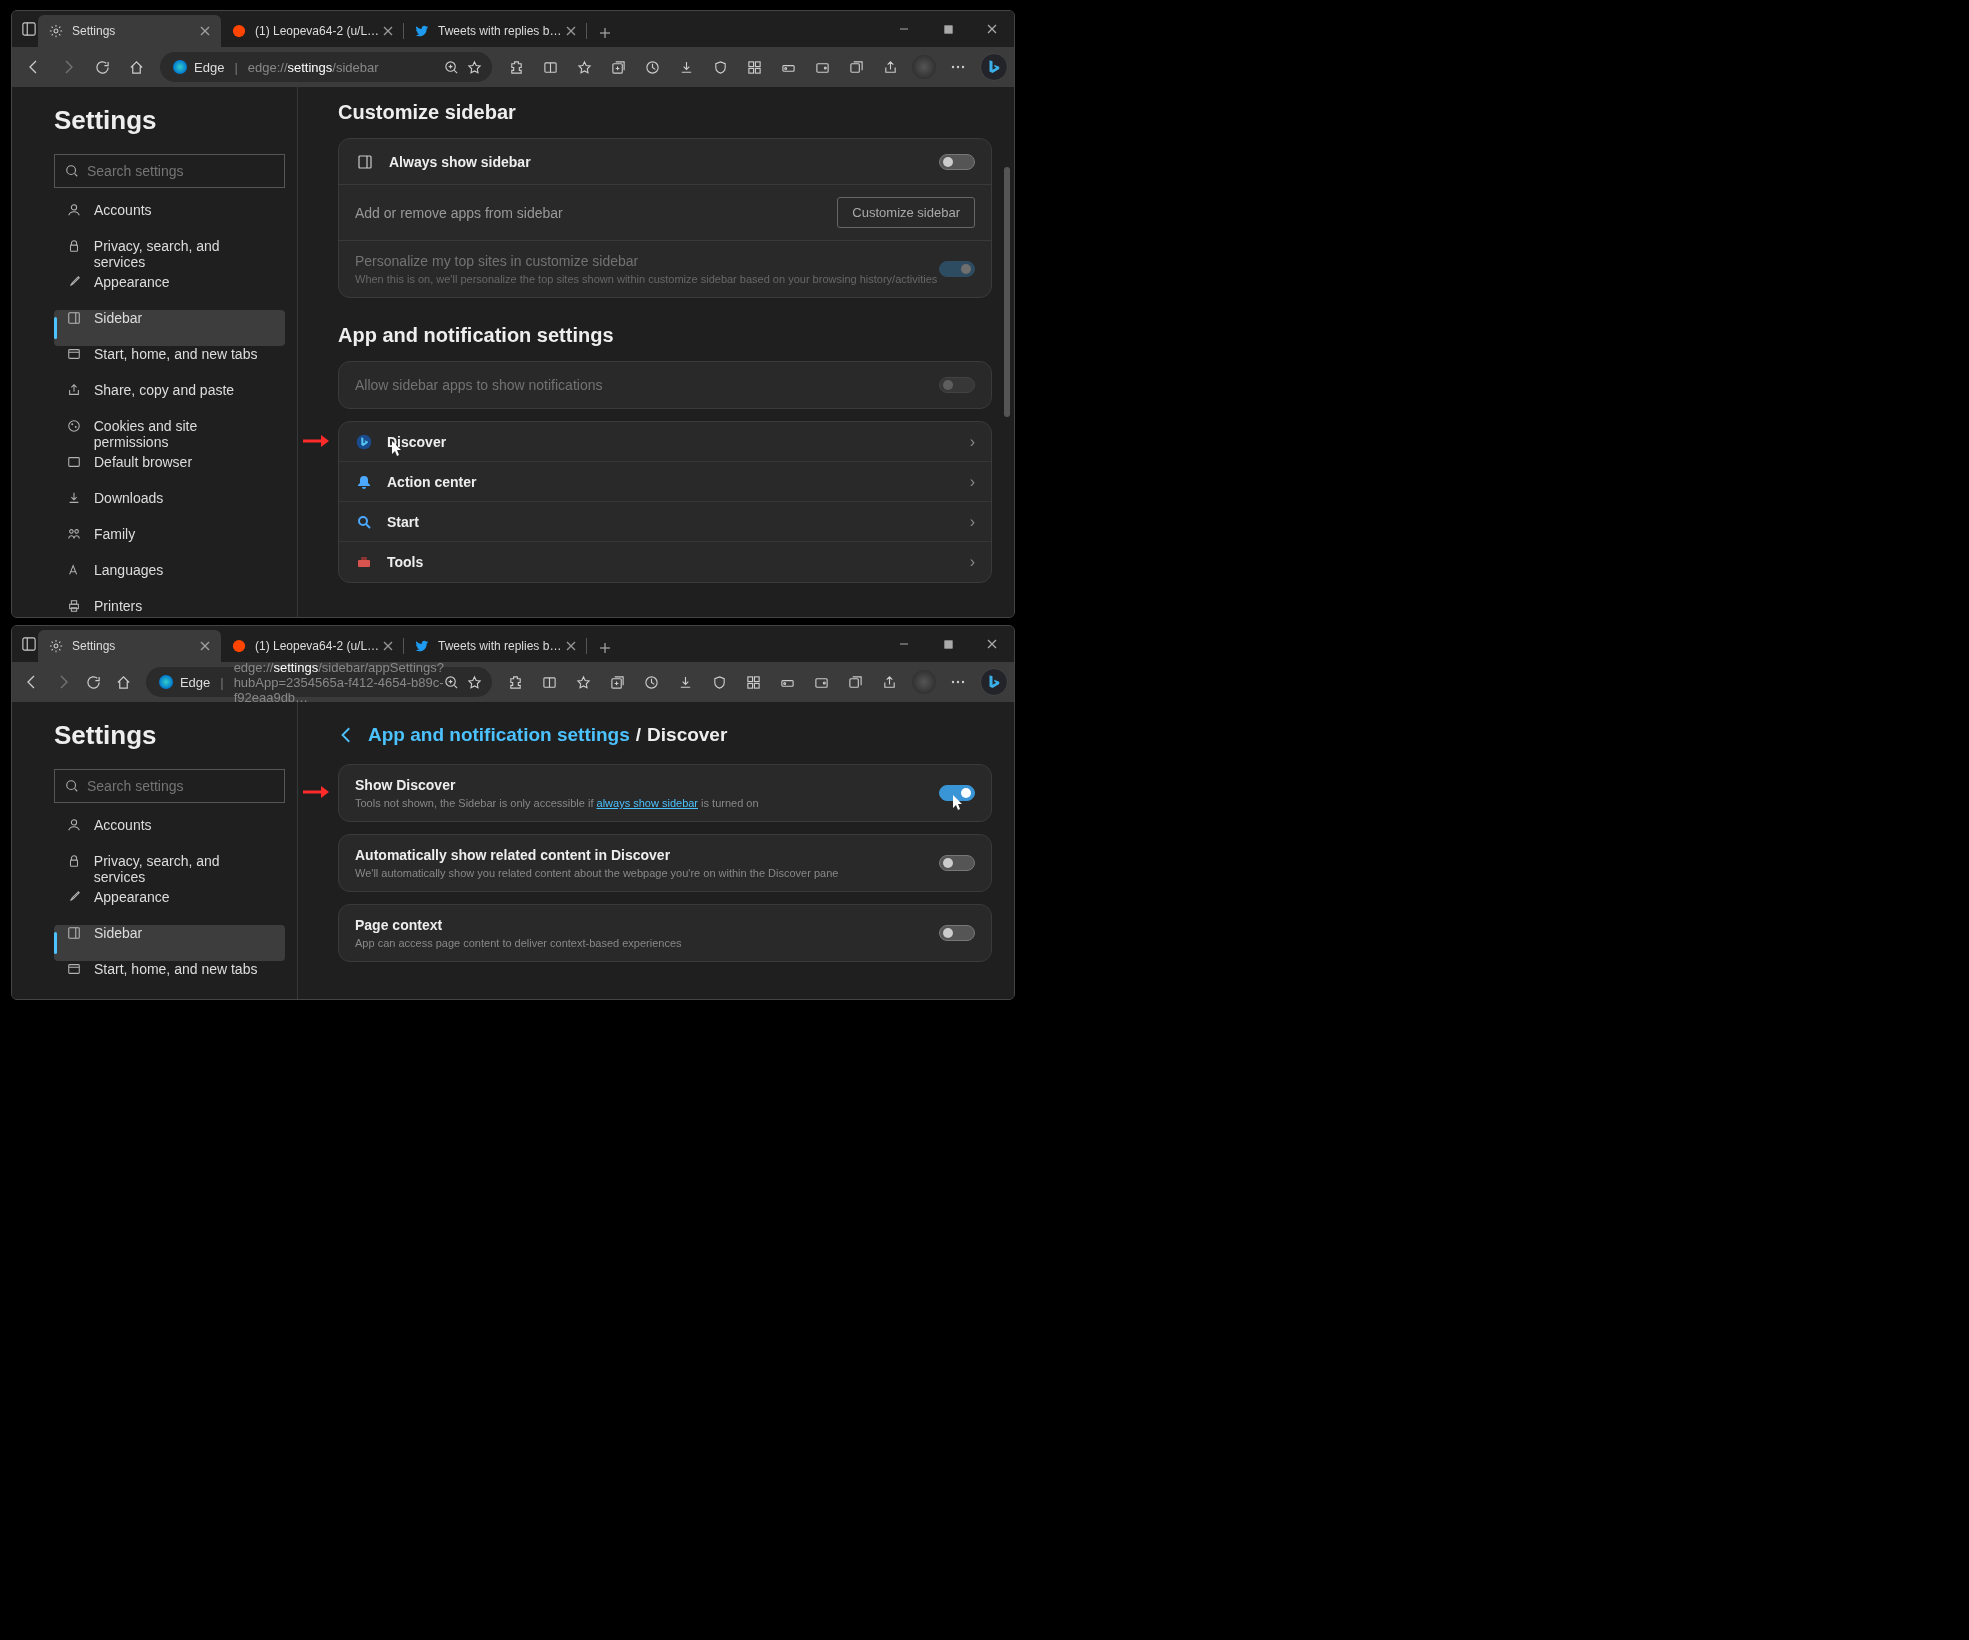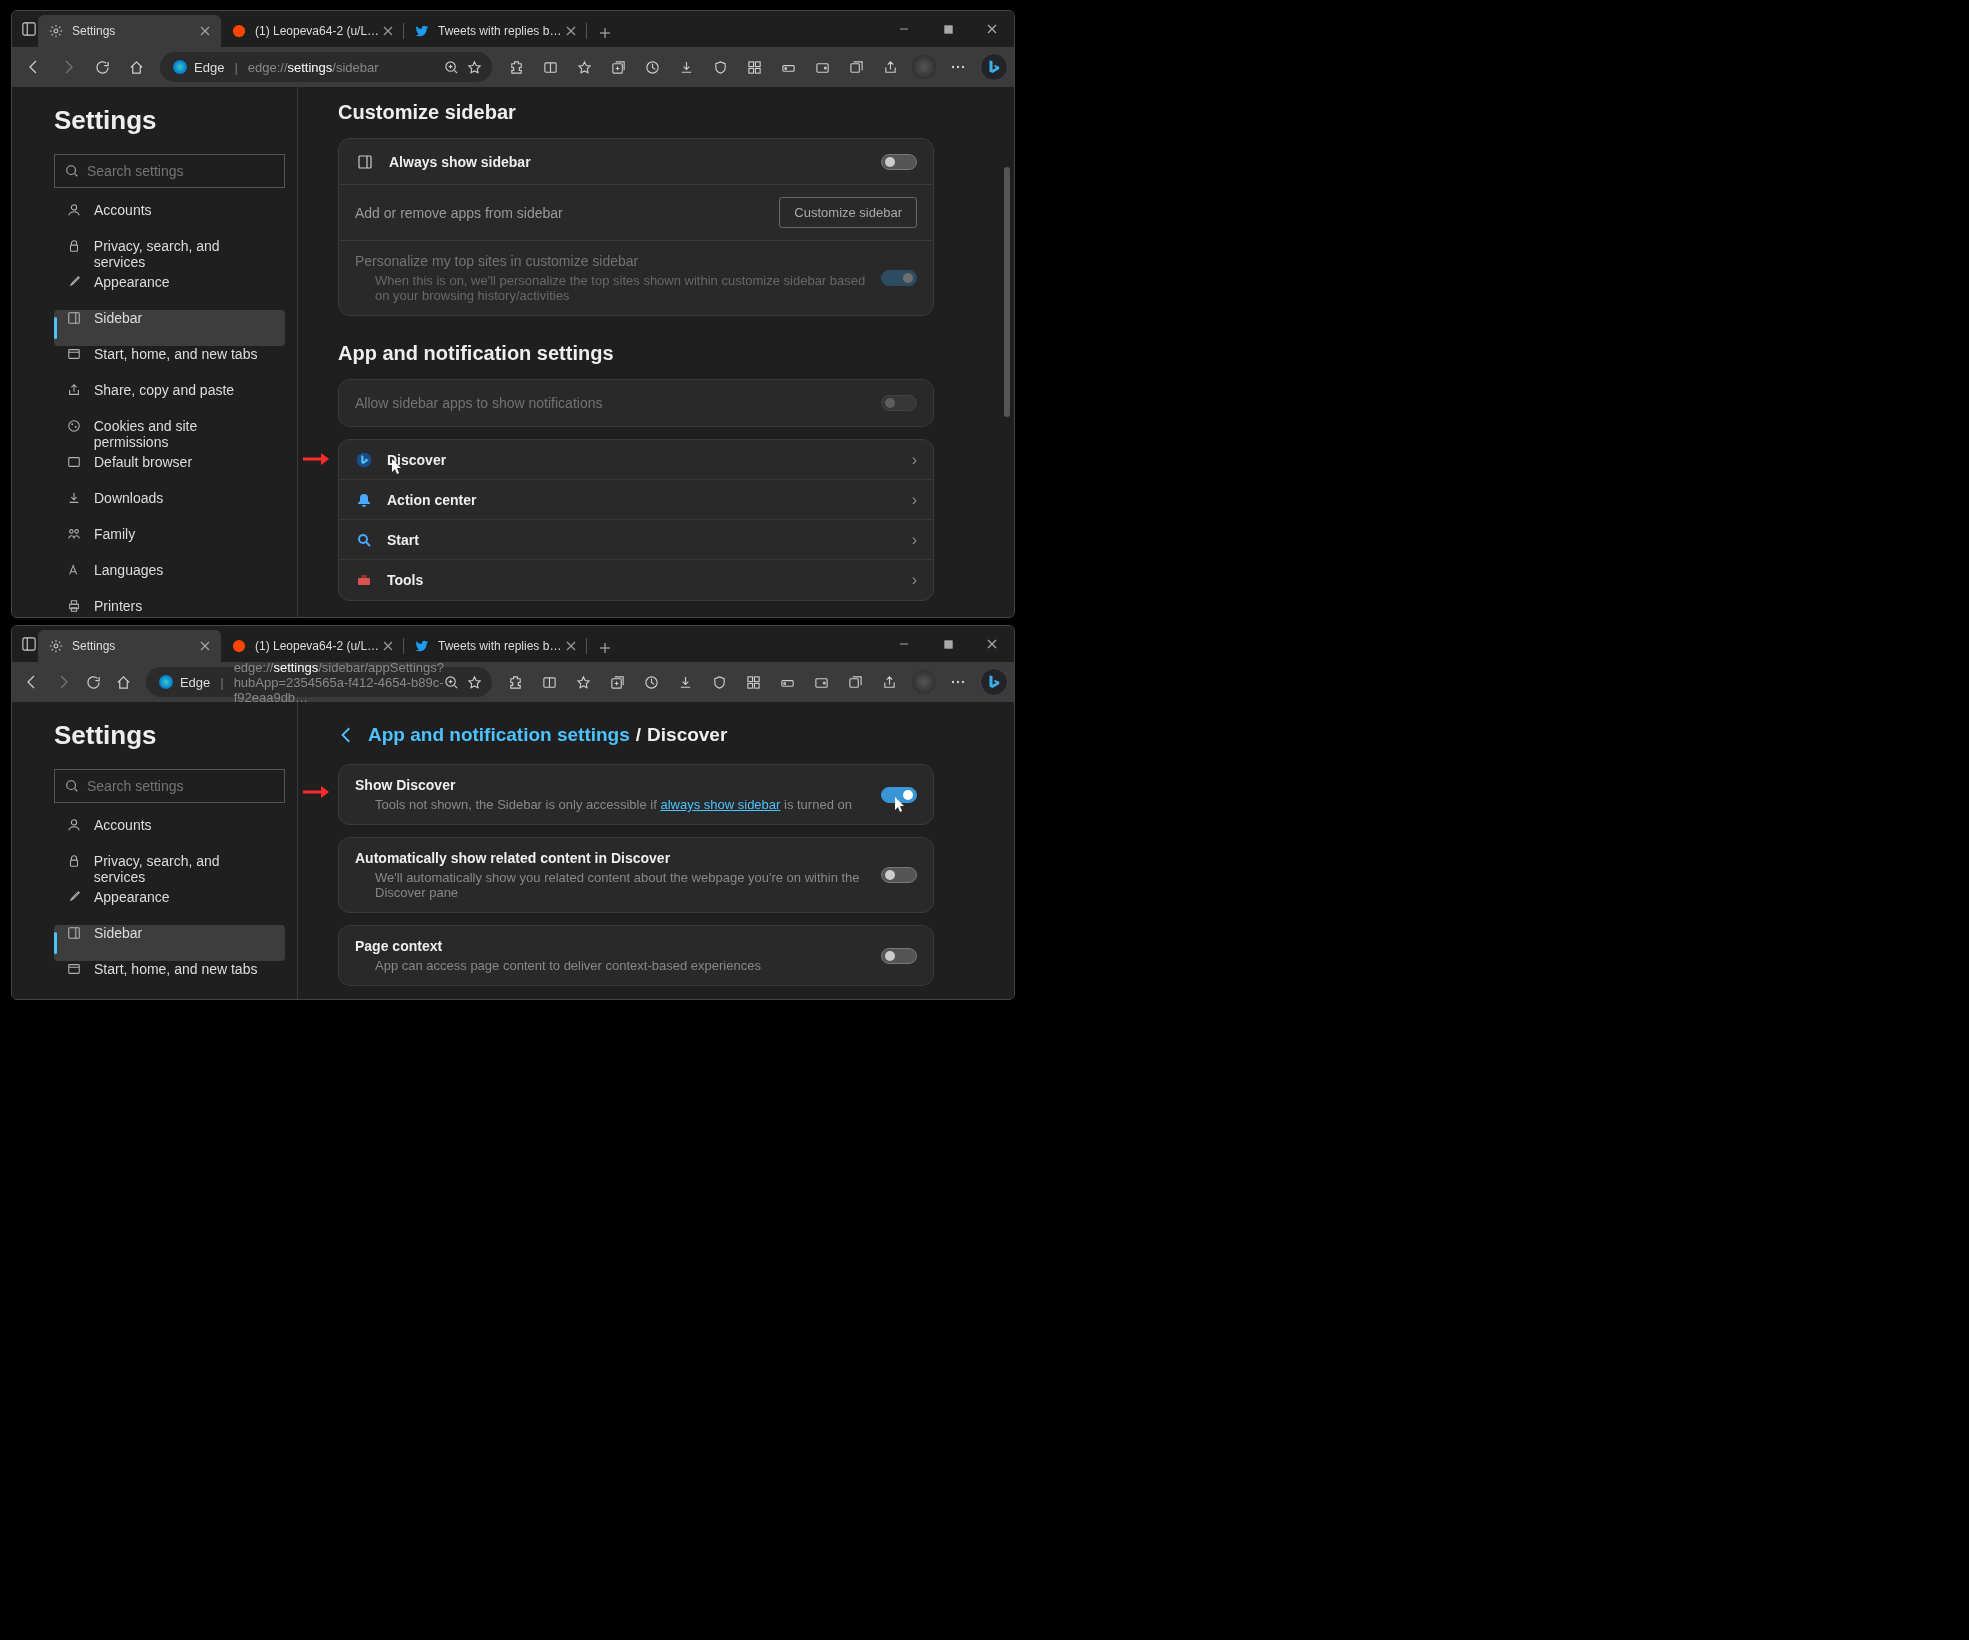--- a/index.html
+++ b/index.html
@@ -37,30 +37,30 @@
 .content { display: flex; height: calc(100% - 76px); background: #1f1f1f; }
 .sidebar { width: 286px; padding: 18px 12px 0 42px; border-right: 1px solid #383838; overflow:hidden; }
 .sidebar h1 { font-size: 26px; font-weight: 600; color: #eee; margin-bottom: 18px; }
 .search { height: 34px; border: 1px solid #555; border-radius: 0; display: flex; align-items: center; padding: 0 10px; margin-bottom: 14px; }
 .search input { background: transparent; border: none; outline: none; color: #aaa; font-size: 14px; margin-left: 8px; flex:1; }
 .nav-item { height: 36px; display: flex; align-items: flex-start; padding: 0 12px; border-radius: 4px; color: #ddd; font-size: 14px; gap: 12px; margin-bottom: 0px; cursor:pointer;}
 .nav-item.active { background: #3d3d3d; position: relative; }
 .nav-item.active::before { content:''; position:absolute; left:0; top:7px; bottom:7px; width:3px; background:#4cc2ff; border-radius:2px;}
 .nav-icon { width: 16px; height: 16px; opacity: .85; display:flex; align-items:center; justify-content:center;}
 
-.main { flex: 1; padding: 14px 80px 0 40px; overflow-y: auto; position:relative; }
+.main { flex: 1; padding: 14px 22px 0 40px; overflow-y: auto; position:relative; }
 .main h2 { font-size: 20px; font-weight: 600; color: #eee; margin-bottom: 14px; }
 .card { background: #292929; border: 1px solid #3a3a3a; border-radius: 12px; margin-bottom: 12px; }
 .row { min-height: 46px; padding: 12px 16px; border-bottom: 1px solid #3a3a3a; display: flex; align-items: center; }
 .row:last-child { border-bottom: none; }
 .row-icon { width:20px; height:20px; margin-right:14px; display:flex; align-items:center; justify-content:center;}
 .row-body { flex: 1; }
 .row-title { color: #eee; font-size: 14px; font-weight: 600; }
 .row-title.dim { color: #999; font-weight:400; }
-.row-desc { color: #888; font-size: 13px; margin-top: 4px; margin-left: 20px; }
+.row-desc { color: #888; font-size: 11px; margin-top: 4px; }
 .row-desc .link { color: #4cc2ff; text-decoration:underline; }
 .toggle { width: 36px; height: 16px; background: #555; border-radius: 8px; position: relative; cursor:pointer; border:1px solid #777; }
 .toggle .knob { position: absolute; width: 10px; height: 10px; background: #ccc; border-radius: 50%; top: 2px; left: 3px; }
 .toggle.on { background: #3a95d6; border-color:#3a95d6;}
 .toggle.on .knob { left: auto; right: 3px; background: #fff; }
 .toggle.disabled { opacity: .5; }
 .btn-outline { background: transparent; border: 1px solid #666; color: #aaa; padding: 7px 14px; border-radius: 3px; font-size: 13px; }
 .app-row { height: 40px; padding: 0 16px; border-bottom: 1px solid #363636; display:flex; align-items:center; cursor:pointer;}
 .app-row:last-child { border-bottom:none;}
 .app-icon { width:18px; height:18px; margin-right:14px; border-radius:2px; display:flex; align-items:center; justify-content:center; }

